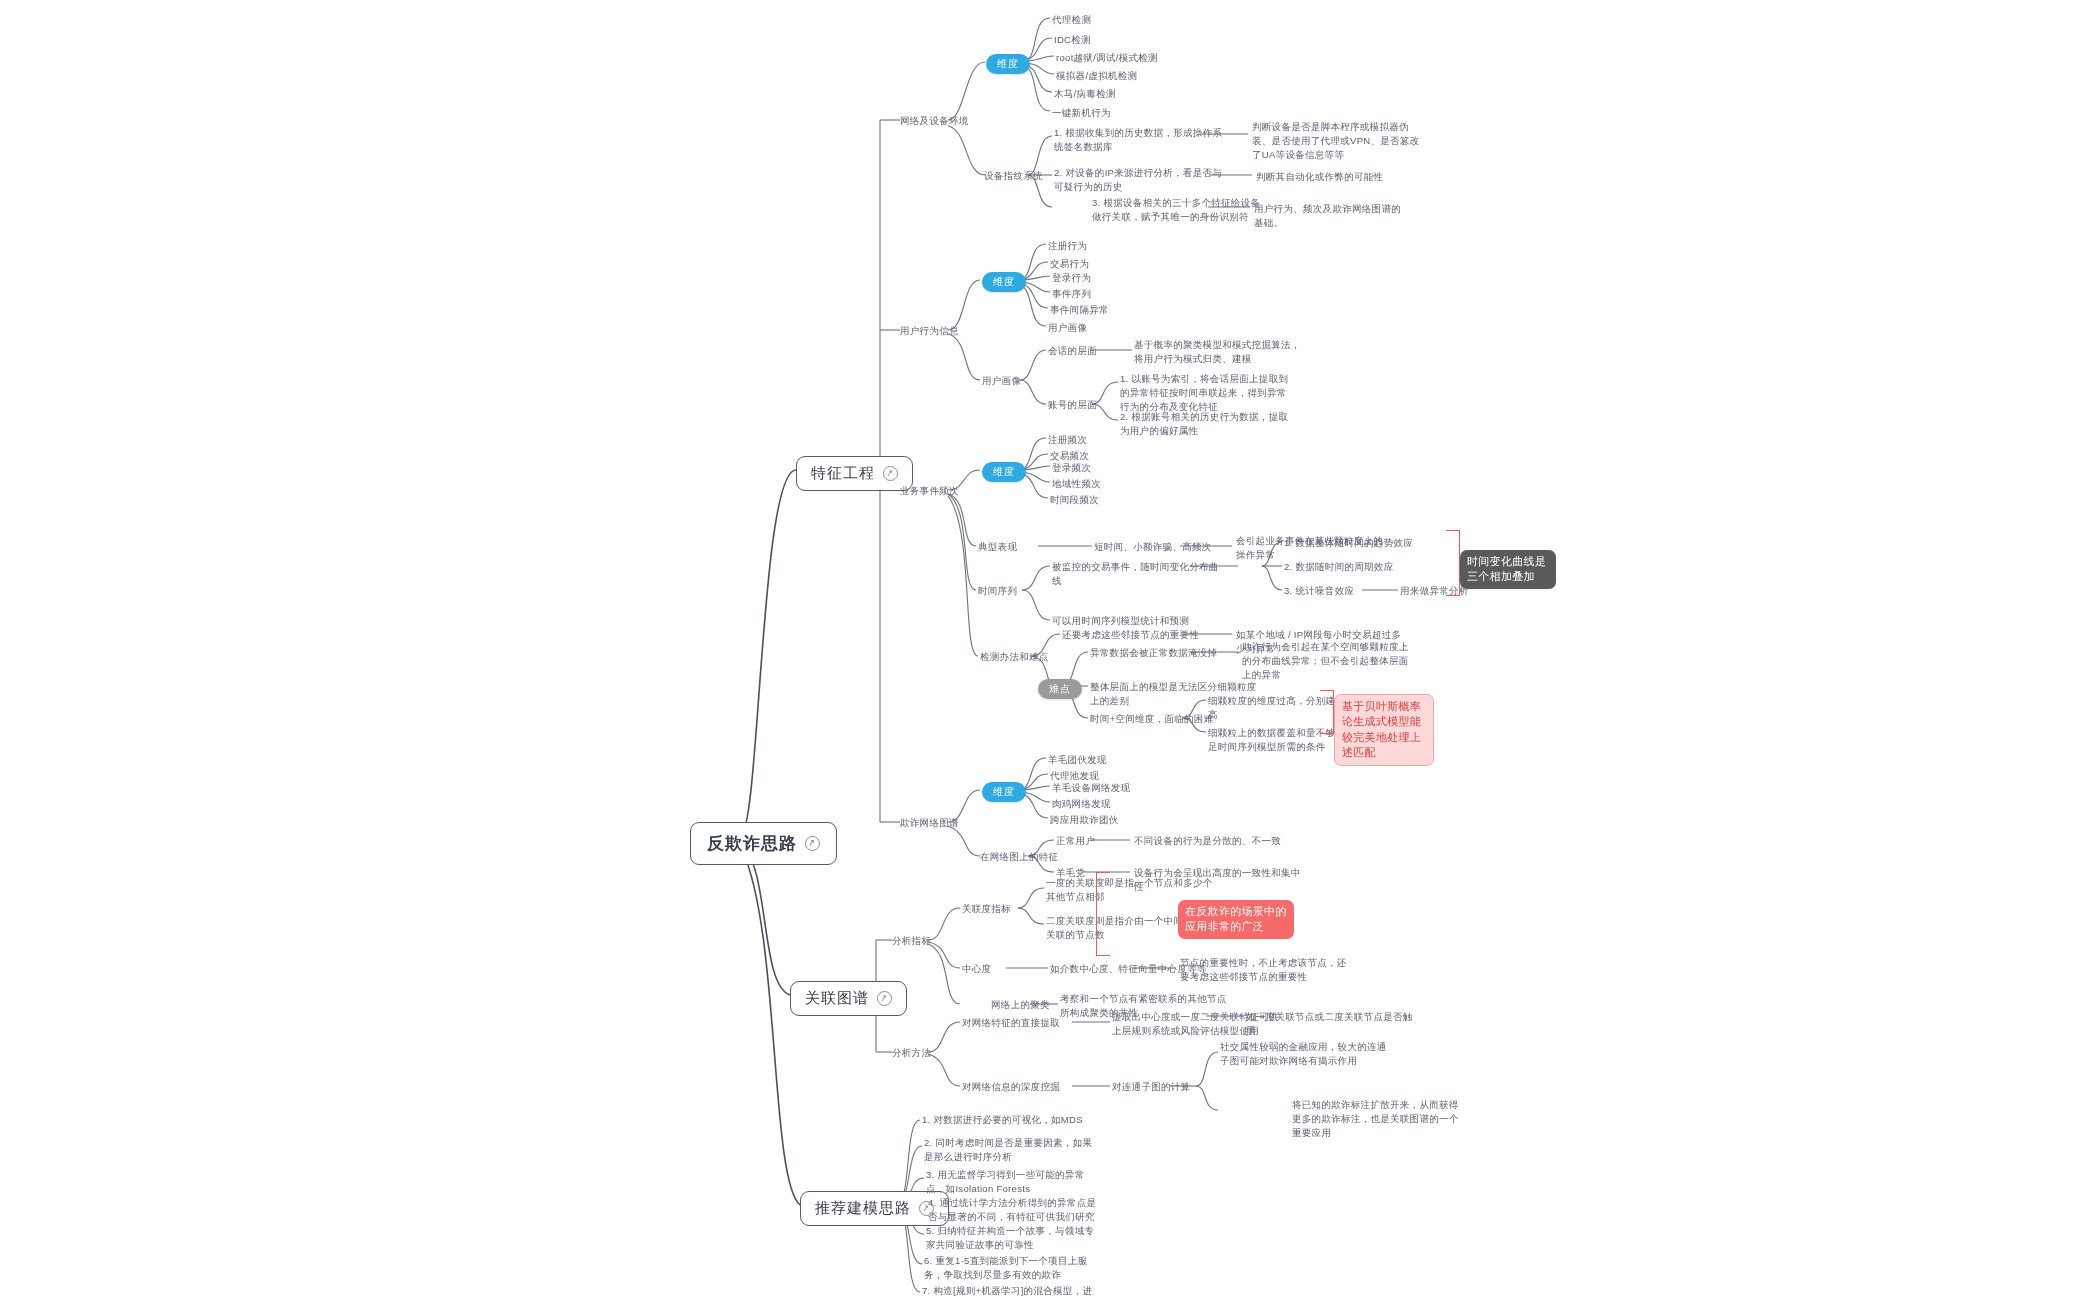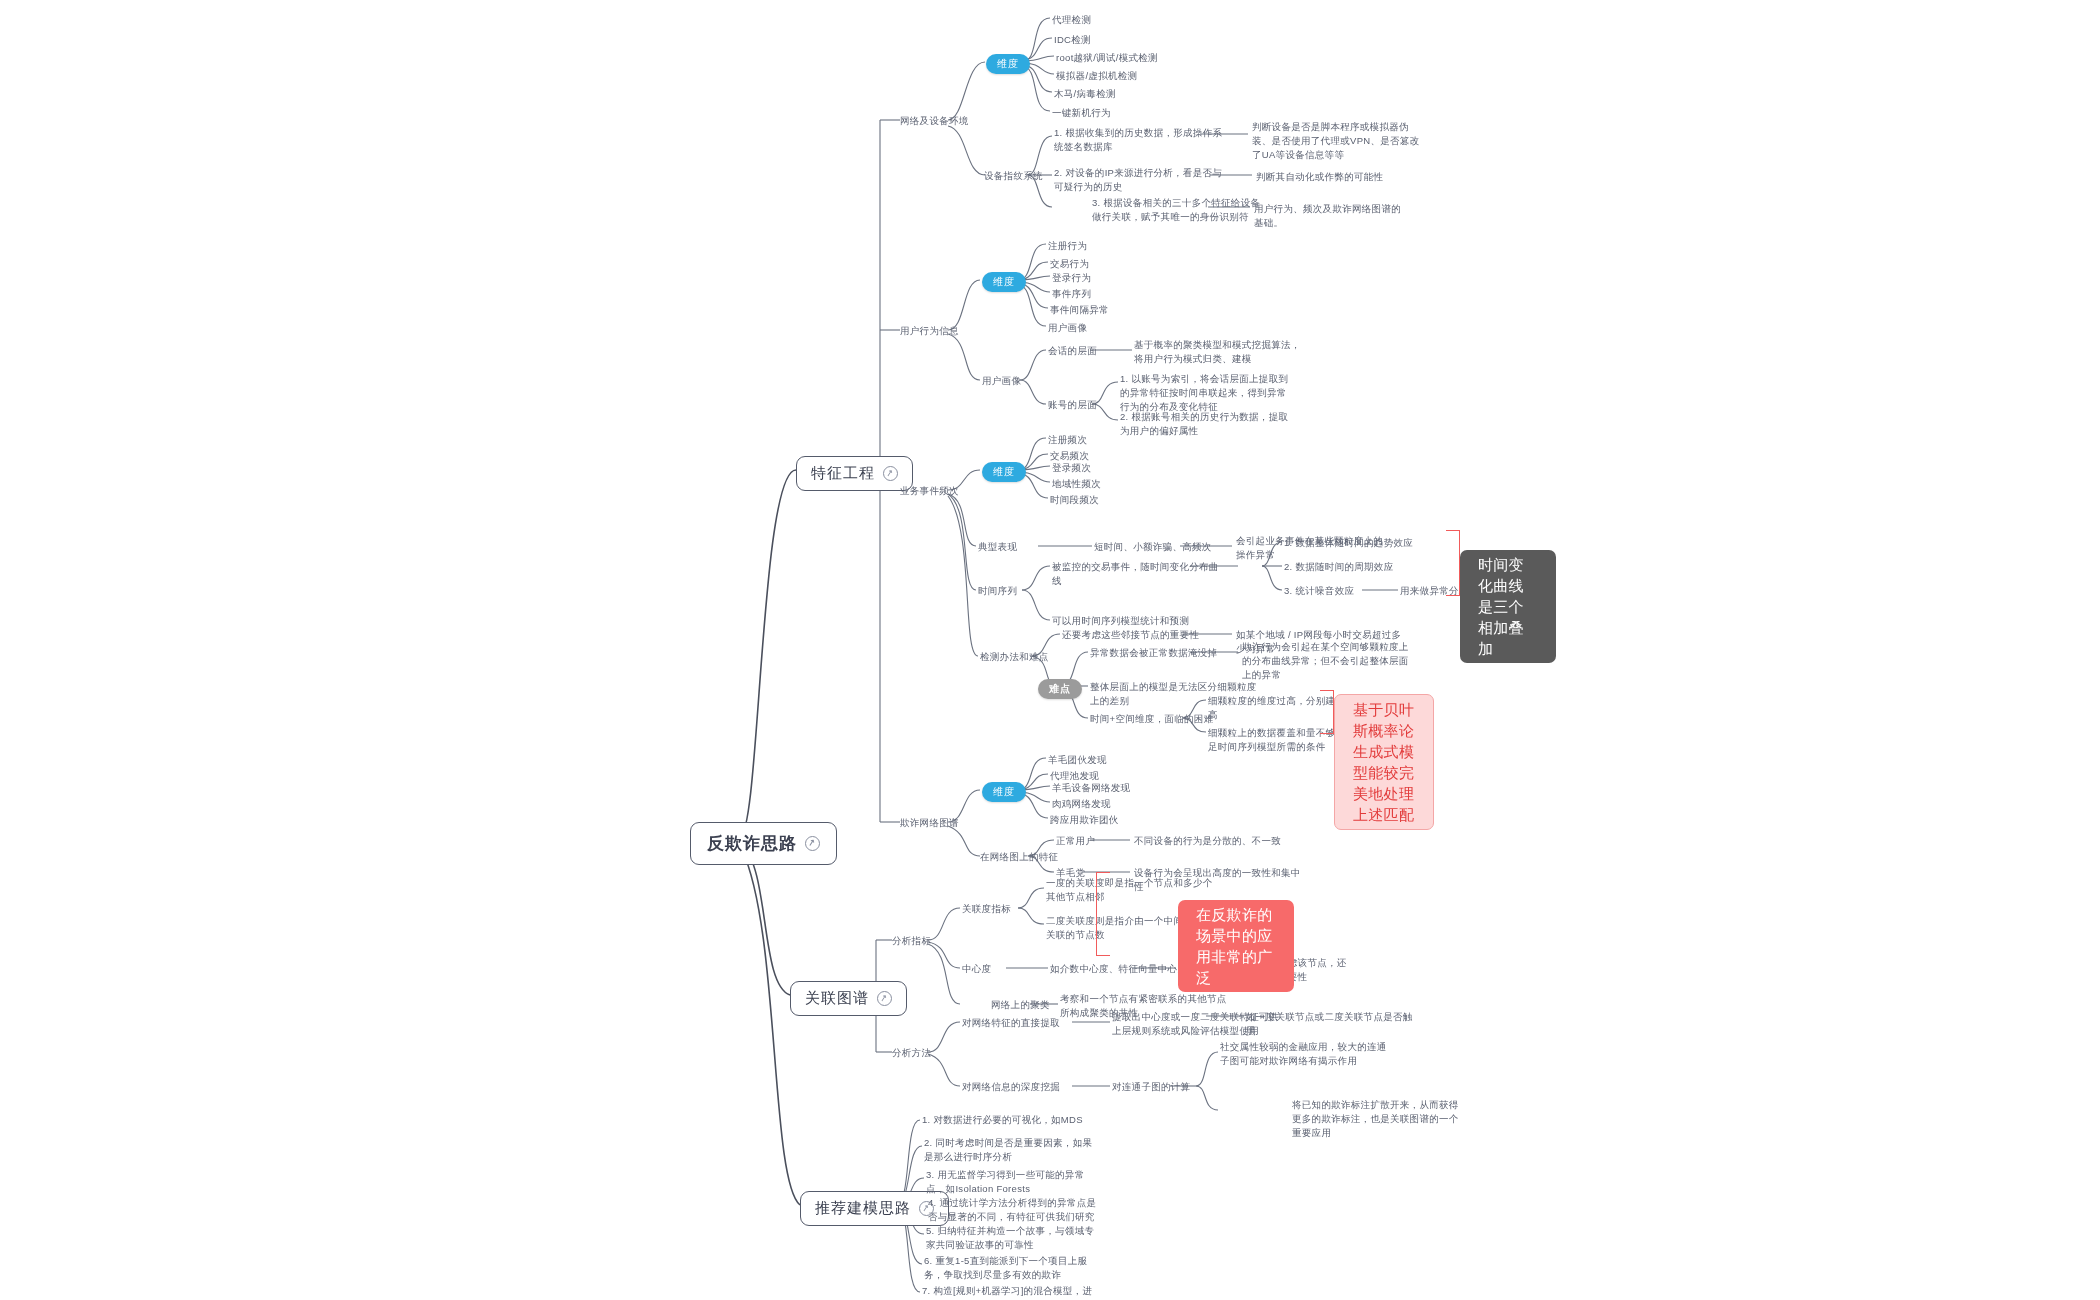--- a/index.html
+++ b/index.html
@@ -50,22 +50,22 @@
     line-height:1.45;
     color:#5a6070;
     letter-spacing:.3px;
   }
   .leaf.w3{width:150px;white-space:normal;}
   .leaf.w4{width:172px;white-space:normal;}
 
   
   .callout{
     position:absolute;
-    font-size:15px;line-height:1.4;letter-spacing:.3px;
-    border-radius:7px;padding:4px 18px;
+    font-size:11px;line-height:1.4;letter-spacing:.3px;
+    border-radius:7px;padding:4px 7px;
     white-space:normal;
     box-sizing:border-box;
   }
   .callout.dark{background:#5a5a5a;color:#ffffff;}
   .callout.red{background:#fdd9d9;color:#e23b3b;border:1px solid #f4a6a6;}
   .callout.redsolid{background:#f76a6a;color:#ffffff;}
   .bracket{position:absolute;border:1.4px solid #f15b5b;border-left:none;box-sizing:border-box;}
   .bracket.left{border:1.4px solid #f15b5b;border-right:none;}
 </style>
 </head>
@@ -273,21 +273,21 @@
   <div class="leaf" style="left:1284px;top:584px;">3. 统计噪音效应</div>
   <div class="leaf" style="left:1400px;top:584px;">用来做异常分析</div>
   <div class="leaf w4" style="left:1052px;top:614px;">可以用时间序列模型统计和预测</div>
 
   <div class="bracket" style="left:1446px;top:530px;width:14px;height:66px;"></div>
   <div class="callout dark" style="left:1460px;top:550px;width:96px;">时间变化曲线是三个相加叠加</div>
 
   <div class="leaf" style="left:980px;top:650px;">检测办法和难点</div>
   <div class="leaf w3" style="left:1062px;top:628px;">还要考虑这些邻接节点的重要性</div>
   <div class="leaf w4" style="left:1236px;top:628px;">如某个地域 / IP网段每小时交易超过多少为异常</div>
-  <div class="pill gray" style="left:1038px;top:679px;font-weight:bold;">难点</div>
+  <div class="pill gray" style="left:1038px;top:679px;">难点</div>
   <div class="leaf w3" style="left:1090px;top:646px;">异常数据会被正常数据淹没掉</div>
   <div class="leaf w4" style="left:1242px;top:640px;">欺诈行为会引起在某个空间够颗粒度上的分布曲线异常；但不会引起整体层面上的异常</div>
   <div class="leaf w4" style="left:1090px;top:680px;">整体层面上的模型是无法区分细颗粒度上的差别</div>
   <div class="leaf w3" style="left:1090px;top:712px;">时间+空间维度，面临的困难</div>
   <div class="leaf w4" style="left:1208px;top:694px;">细颗粒度的维度过高，分别建模成本过高</div>
   <div class="leaf w4" style="left:1208px;top:726px;">细颗粒上的数据覆盖和量不够，难以满足时间序列模型所需的条件</div>
 
   <div class="bracket" style="left:1320px;top:690px;width:14px;height:44px;"></div>
   <div class="callout red" style="left:1334px;top:694px;width:100px;">基于贝叶斯概率论生成式模型能较完美地处理上述匹配</div>
 

